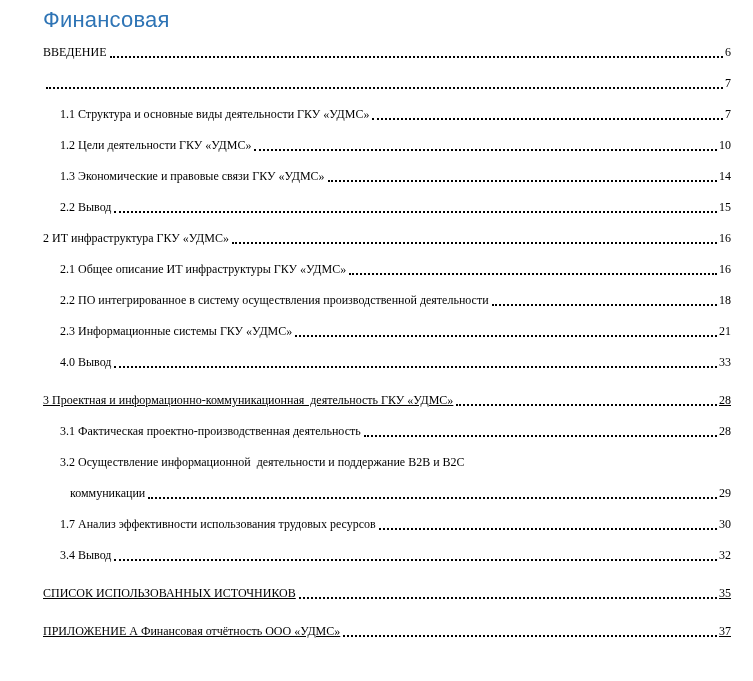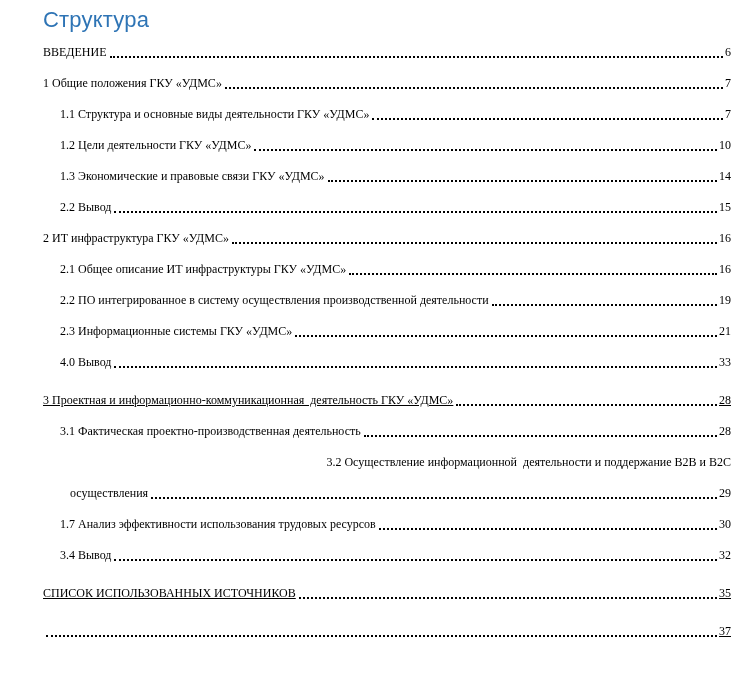--- a/index.html
+++ b/index.html
@@ -31,51 +31,50 @@
   .toc-row {
     display: flex;
     align-items: flex-end;
     font-size: 12px;
     line-height: 19px;
     margin-top: 12px;
     white-space: pre;
   }
   .toc-row:first-child { margin-top: 9px; }
   .toc-row.gap { margin-top: 19px; text-decoration: underline; }
-  .toc-row.lvl2 { padding-left: 17px; justify-content: flex-end; }
+  .toc-row.lvl2 { padding-left: 17px; }
   .toc-row.wrap { padding-left: 27px; }
   .toc-row .t {
     flex: 0 0 auto;
     white-space: pre;
   }
   .toc-row .leader {
     flex: 1 1 auto;
     min-width: 6px;
     border-bottom: 2px dotted #000000;
     margin: 0 2px 4px 3px;
     align-self: flex-end;
   }
   .toc-row .page {
     flex: 0 0 auto;
   }
 </style>
 </head>
 <body>
 
 <div class="page-wrap">
-  <h1 class="doc-title" style="color: rgb(46, 116, 181);">Структура</h1>
+  <h1 class="doc-title" style="color: rgb(46, 116, 181);">Финансовая</h1>
 
   <div class="toc" style="color: rgb(0, 0, 0);">
       <div class="toc-row lvl1">
     <span class="t">ВВЕДЕНИЕ</span>
     <span class="leader"></span>
     <span class="page">6</span>
   </div>
       <div class="toc-row lvl1">
-    <span class="t">1 Общие положения ГКУ «УДМС»</span>
     <span class="leader"></span>
     <span class="page">7</span>
   </div>
       <div class="toc-row lvl2">
     <span class="t">1.1 Структура и основные виды деятельности ГКУ «УДМС»</span>
     <span class="leader"></span>
     <span class="page">7</span>
   </div>
       <div class="toc-row lvl2">
     <span class="t">1.2 Цели деятельности ГКУ «УДМС»</span>
@@ -98,21 +97,21 @@
     <span class="page">16</span>
   </div>
       <div class="toc-row lvl2">
     <span class="t">2.1 Общее описание ИТ инфраструктуры ГКУ «УДМС»</span>
     <span class="leader"></span>
     <span class="page">16</span>
   </div>
       <div class="toc-row lvl2">
     <span class="t">2.2 ПО интегрированное в систему осуществления производственной деятельности</span>
     <span class="leader"></span>
-    <span class="page">19</span>
+    <span class="page">18</span>
   </div>
       <div class="toc-row lvl2">
     <span class="t">2.3 Информационные системы ГКУ «УДМС»</span>
     <span class="leader"></span>
     <span class="page">21</span>
   </div>
       <div class="toc-row lvl2">
     <span class="t">4.0 Вывод</span>
     <span class="leader"></span>
     <span class="page">33</span>
@@ -126,37 +125,38 @@
     <span class="t">3.1 Фактическая проектно-производственная деятельность</span>
     <span class="leader"></span>
     <span class="page">28</span>
   </div>
       <div class="toc-row lvl2">
     <span class="t">3.2 Осуществление информационной  деятельности и поддержание B2B и B2C</span>
     
     
   </div>
       <div class="toc-row lvl2 wrap">
-    <span class="t">осуществления</span>
+    <span class="t">коммуникации</span>
     <span class="leader"></span>
     <span class="page">29</span>
   </div>
       <div class="toc-row lvl2">
     <span class="t">1.7 Анализ эффективности использования трудовых ресурсов</span>
     <span class="leader"></span>
     <span class="page">30</span>
   </div>
       <div class="toc-row lvl2">
     <span class="t">3.4 Вывод</span>
     <span class="leader"></span>
     <span class="page">32</span>
   </div>
       <div class="toc-row lvl1 gap">
     <span class="t">СПИСОК ИСПОЛЬЗОВАННЫХ ИСТОЧНИКОВ</span>
     <span class="leader"></span>
     <span class="page">35</span>
   </div>
       <div class="toc-row lvl1 gap">
+    <span class="t">ПРИЛОЖЕНИЕ А Финансовая отчётность ООО «УДМС»</span>
     <span class="leader"></span>
     <span class="page">37</span>
   </div>
     </div>
 </div>
 
 </body></html>

